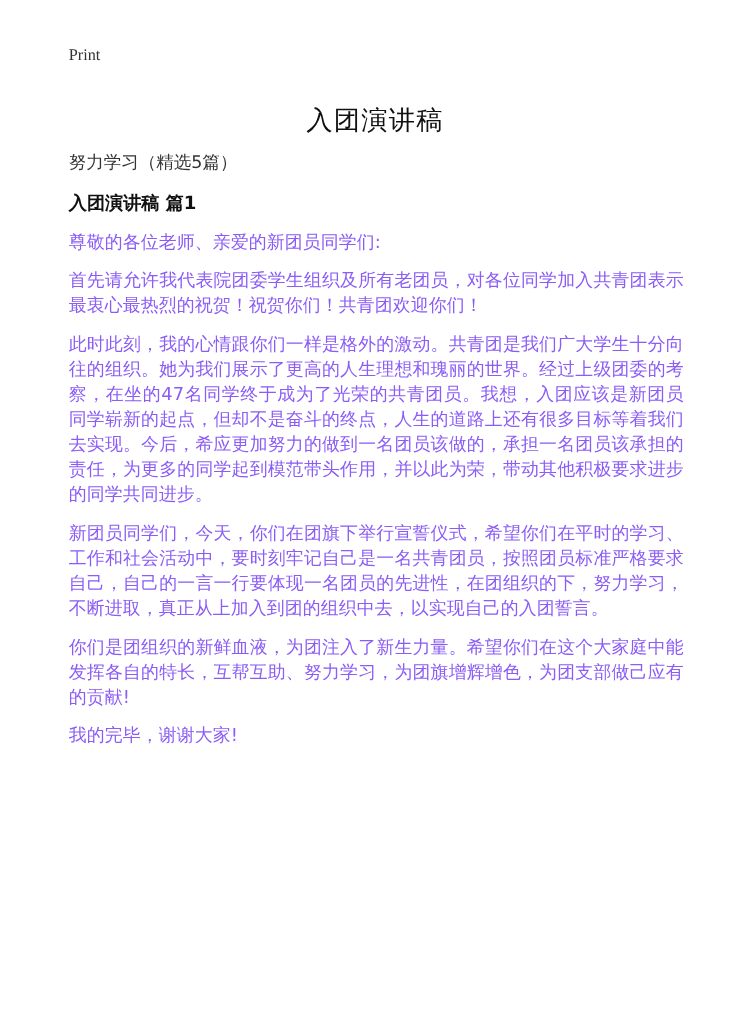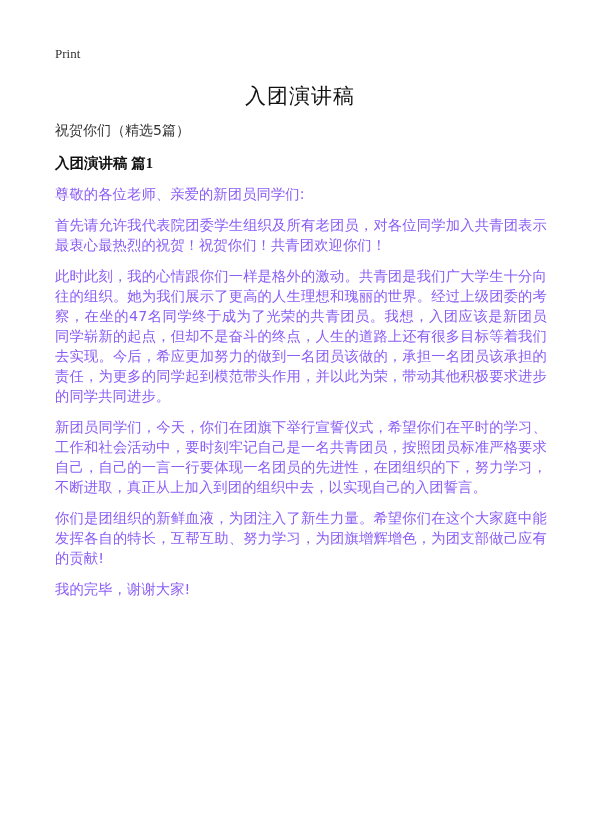--- a/index.html
+++ b/index.html
@@ -1,33 +1,33 @@
 <!DOCTYPE html>
 <html><head>
 <meta charset="utf-8">
 <style>
   html, body { margin: 0; padding: 0; background: #ffffff; }
   body { width: 600px; height: 828px; overflow: hidden; position: relative;
          font-family: "DejaVu Sans", sans-serif; color: #222; }
-  .print { position: absolute; left: 55px; top: 46px; font-family: "Liberation Serif", serif; font-size: 13px; color: #333; }
+  .print { position: absolute; left: 55px; top: 36px; font-family: "Liberation Serif", serif; font-size: 13px; color: #333; }
   .title { position: absolute; left: 0; width: 600px; top: 82px; text-align: center; font-size: 21px; color: #111; letter-spacing: 1px; }
   .content { position: absolute; left: 55px; top: 120px; width: 492px; }
   .subtitle { font-size: 14px; color: #333; margin: 0 0 12px 0; line-height: 20px; }
-  .section-heading { font-size: 14.5px; font-weight: bold; color: #111; margin: 0 0 10px 0; line-height: 22px; font-family: Liberation Serif, serif; }
+  .section-heading { font-size: 14.5px; font-weight: bold; color: #111; margin: 0 0 10px 0; line-height: 22px; }
   p.para { font-size: 14.3px; line-height: 20px; margin: 0 0 11px 0; color: #8b5cf6; text-align: justify; word-break: break-all; letter-spacing: 0.1px; }
 </style>
 </head>
 <body>
 
 <div class="print">Print</div>
 
 <h1 class="title" style="margin:0;font-weight:normal;">入团演讲稿</h1>
 
 <div class="content">
-  <div class="subtitle">祝贺你们（精选5篇）</div>
+  <div class="subtitle">努力学习（精选5篇）</div>
 
   <div>
     <div class="section-heading">入团演讲稿 篇1</div>
     <p class="para">尊敬的各位老师、亲爱的新团员同学们:</p>
     <p class="para">首先请允许我代表院团委学生组织及所有老团员，对各位同学加入共青团表示最衷心最热烈的祝贺！祝贺你们！共青团欢迎你们！</p>
     <p class="para">此时此刻，我的心情跟你们一样是格外的激动。共青团是我们广大学生十分向往的组织。她为我们展示了更高的人生理想和瑰丽的世界。经过上级团委的考察，在坐的47名同学终于成为了光荣的共青团员。我想，入团应该是新团员同学崭新的起点，但却不是奋斗的终点，人生的道路上还有很多目标等着我们去实现。今后，希应更加努力的做到一名团员该做的，承担一名团员该承担的责任，为更多的同学起到模范带头作用，并以此为荣，带动其他积极要求进步的同学共同进步。</p>
     <p class="para">新团员同学们，今天，你们在团旗下举行宣誓仪式，希望你们在平时的学习、工作和社会活动中，要时刻牢记自己是一名共青团员，按照团员标准严格要求自己，自己的一言一行要体现一名团员的先进性，在团组织的下，努力学习，不断进取，真正从上加入到团的组织中去，以实现自己的入团誓言。</p>
     <p class="para">你们是团组织的新鲜血液，为团注入了新生力量。希望你们在这个大家庭中能发挥各自的特长，互帮互助、努力学习，为团旗增辉增色，为团支部做己应有的贡献!</p>
     <p class="para">我的完毕，谢谢大家!</p>
   </div>

